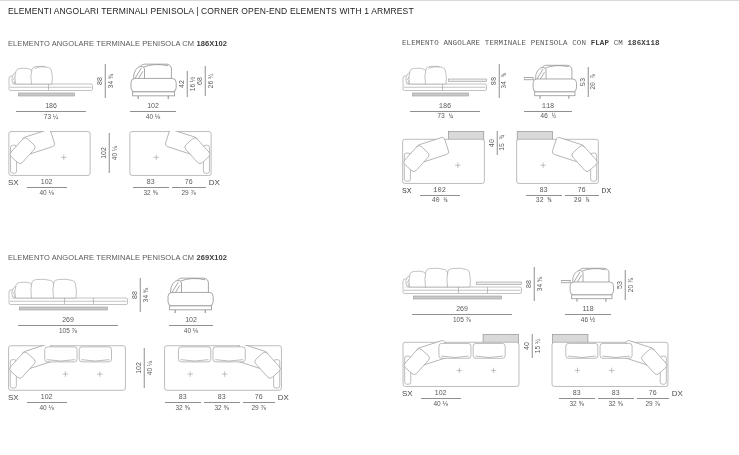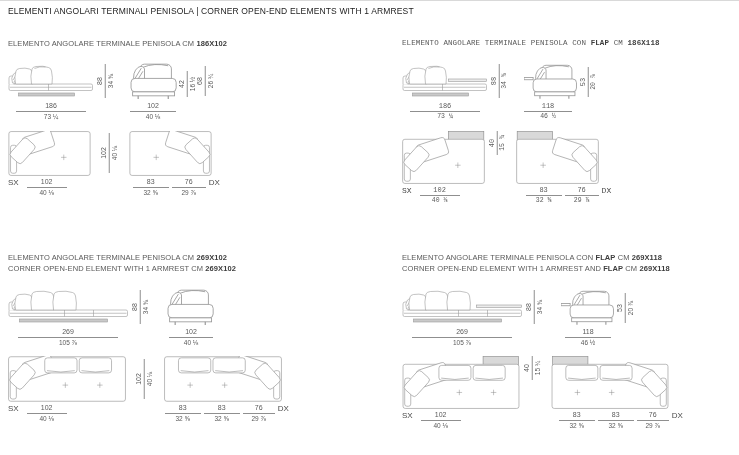--- a/index.html
+++ b/index.html
@@ -283,21 +283,20 @@
           <span class="bar"></span>
           <span class="in">29 ⅞</span>
         </div>
       <span class="side-label" style="margin-left:3px">DX</span>
     </div>
   </section>
 
   <section class="quadrant q3">
     <header>
       <div class="sec-line"><span>ELEMENTO ANGOLARE TERMINALE PENISOLA CM</span> <b></b> <span></span> <b>269X102</b></div>
-      <div class="sec-line"><span>CORNER OPEN-END ELEMENT WITH 1 ARMREST CM</span> <b></b> <span></span> <b>269X102</b></div>
     </header>
     <div class="qrow row-draw">
       <svg class="draw" viewBox="0 0 240 76" width="121" height="38">
           <use href="#g-side269"></use>
         </svg>
       <div class="vdim" style="width:22px;height:36px">
         <div class="dim" style="width:34px">
             <span class="cm">88</span>
             <span class="bar"></span>
             <span class="in">34 ⅝</span>
@@ -354,24 +353,20 @@
       <div class="dim" style="width:32px;margin-left:3px">
           <span class="cm">76</span>
           <span class="bar"></span>
           <span class="in">29 ⅞</span>
         </div>
       <span class="side-label" style="margin-left:3px">DX</span>
     </div>
   </section>
 
   <section class="quadrant q4">
-    <header>
-      <div class="sec-line"><span>ELEMENTO ANGOLARE TERMINALE PENISOLA CON</span> <b>FLAP</b> <span>CM</span> <b>269X118</b></div>
-      <div class="sec-line"><span>CORNER OPEN-END ELEMENT WITH 1 ARMREST AND</span> <b>FLAP</b> <span>CM</span> <b>269X118</b></div>
-    </header>
     <div class="qrow row-draw">
       <svg class="draw" viewBox="0 0 240 76" width="121" height="38">
           <use href="#g-side269f"></use>
         </svg>
       <div class="vdim" style="width:22px;height:36px">
         <div class="dim" style="width:34px">
             <span class="cm">88</span>
             <span class="bar"></span>
             <span class="in">34 ⅝</span>
           </div>

